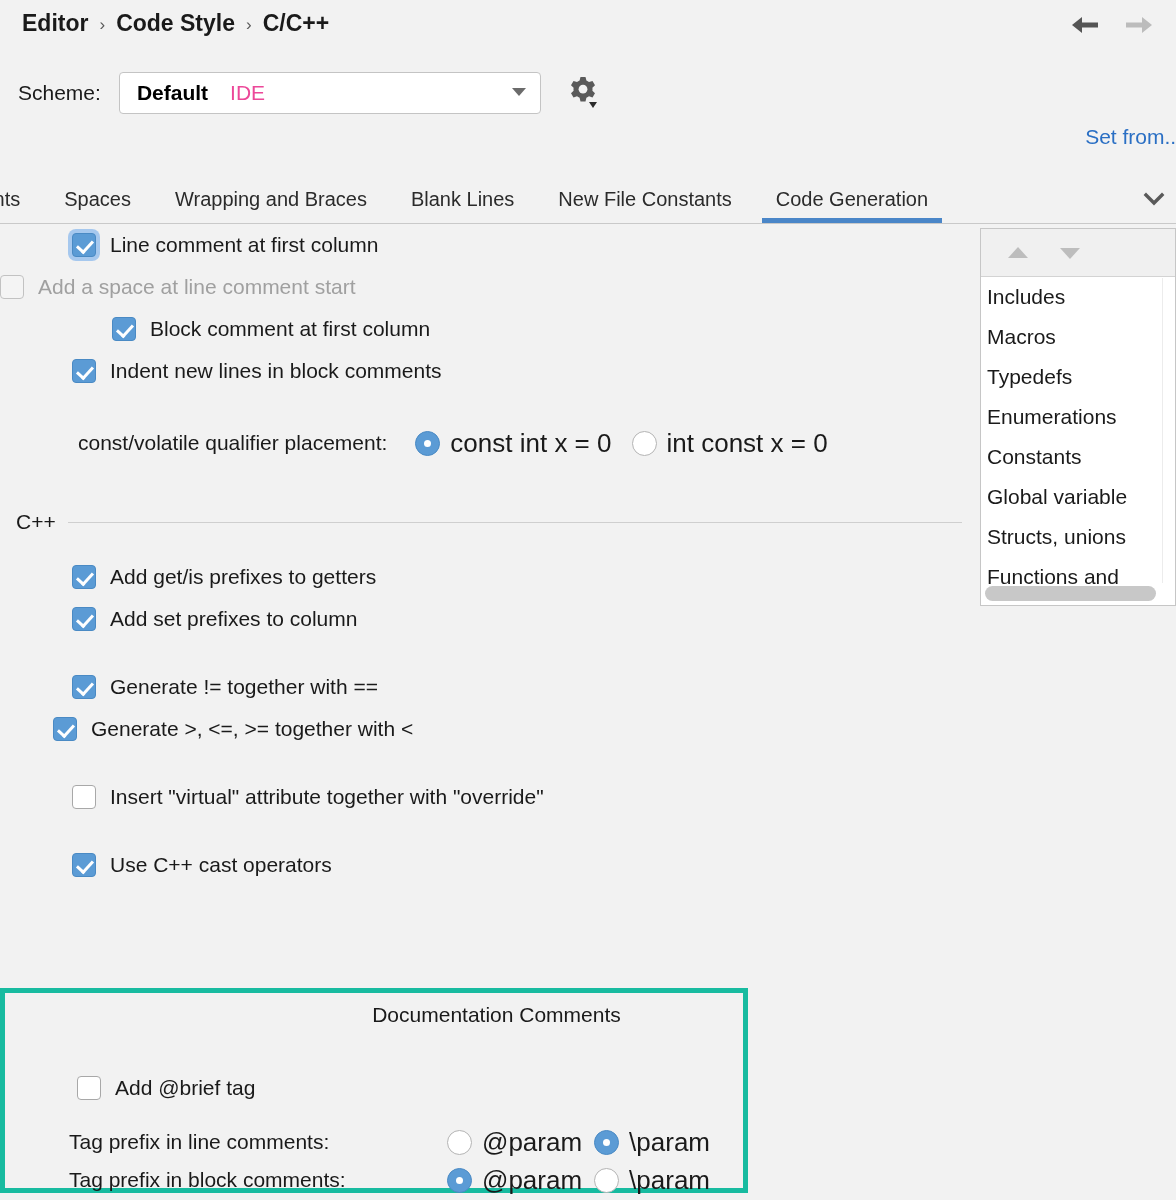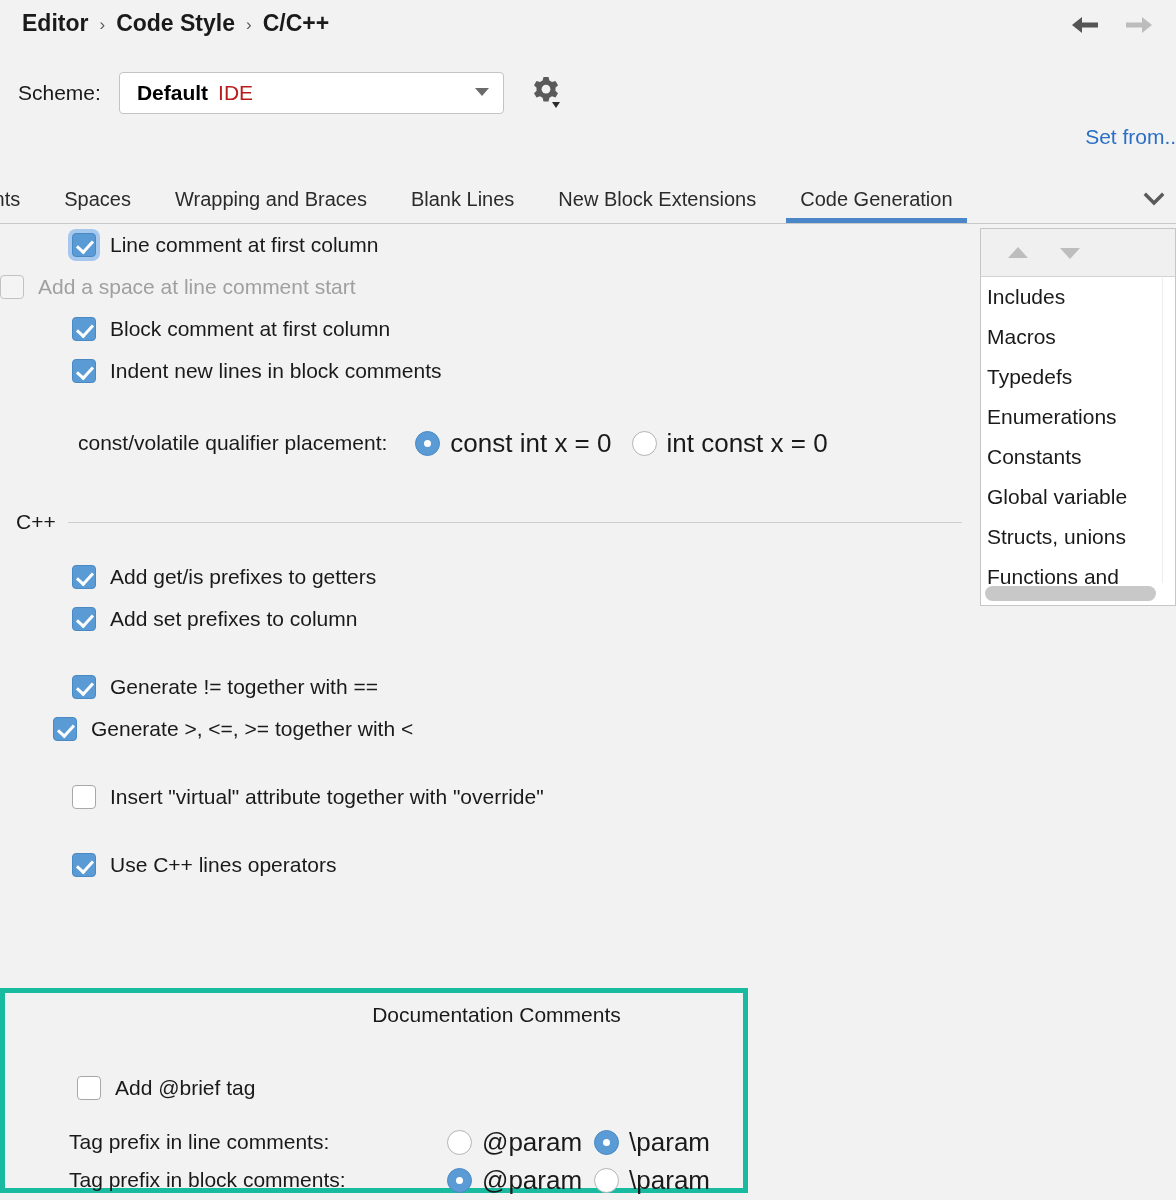--- a/index.html
+++ b/index.html
@@ -50,39 +50,39 @@
     left: 18px;
     top: 72px;
     display: flex;
     align-items: center;
   }
   .scheme-label {
     font-size: 21px;
     margin-right: 18px;
   }
   .combo {
-    width: 385px;
+    width: 422px;
     height: 42px;
     background: #ffffff;
     border: 1px solid #c4c4c4;
     border-radius: 4px;
     display: flex;
     align-items: center;
     padding: 0 10px 0 17px;
     box-sizing: border-box;
   }
   .combo-main {
     font-size: 21px;
     font-weight: bold;
     color: #000;
   }
   .combo-sub {
     font-size: 21px;
-    color: #b91c1c;
-    margin-left: 10px;
+    color: #ec4899;
+    margin-left: 22px;
   }
   .combo-arrow { margin-left: auto; }
 
   .gear-wrap {
     margin-left: 22px;
     position: relative;
     width: 38px;
     height: 38px;
   }
 
@@ -374,21 +374,21 @@
   </div>
 </div>
 
 <div class="set-from">Set from...</div>
 
 <div class="tabbar">
   <div class="tab first">lents</div>
   <div class="tab">Spaces</div>
   <div class="tab">Wrapping and Braces</div>
   <div class="tab">Blank Lines</div>
-  <div class="tab">New Block Extensions</div>
+  <div class="tab">New File Constants</div>
   <div class="tab active">Code Generation</div>
   <div class="tab-overflow">
     <span>
       <svg width="26" height="26" viewBox="0 0 26 26">
         <path d="M5 9 L13 17 L21 9" stroke="#5a5a5a" stroke-width="3.4" fill="none" stroke-linecap="square"></path>
       </svg>
     </span>
   </div>
 </div>
 
@@ -397,21 +397,21 @@
   <div class="row" style="padding-left:72px">
     <span class="cb checked focused"></span>
     <span class="cb-label">Line comment at first column</span>
   </div>
 
   <div class="row" style="">
     <span class="cb disabled"></span>
     <span class="cb-label dim">Add a space at line comment start</span>
   </div>
 
-  <div class="row" style="padding-left:72px">
+  <div class="row" style="padding-left:112px">
     <span class="cb checked"></span>
     <span class="cb-label">Block comment at first column</span>
   </div>
 
   <div class="row" style="padding-left:72px">
     <span class="cb checked"></span>
     <span class="cb-label">Indent new lines in block comments</span>
   </div>
 
   <div class="row" style="padding-left:78px; margin-top:30px">
@@ -447,21 +447,21 @@
     <div class="row" style="padding-left:53px">
       <span class="cb checked"></span>
       <span class="cb-label">Generate &gt;, &lt;=, &gt;= together with &lt;</span>
     </div>
     <div class="row" style="padding-left:72px; margin-top:26px">
       <span class="cb unchecked"></span>
       <span class="cb-label">Insert "virtual" attribute together with "override"</span>
     </div>
     <div class="row" style="padding-left:72px; margin-top:26px">
       <span class="cb checked"></span>
-      <span class="cb-label">Use C++ lines operators</span>
+      <span class="cb-label">Use C++ cast operators</span>
     </div>
   </div>
 </div>
 
 <div class="list-panel">
   <div class="list-toolbar">
     <span class="tri-btn">
       <svg width="26" height="26" viewBox="0 0 26 26">
           <path d="M13 7 L23 18 L3 18 Z" fill="#bdbdbd"></path>
         </svg>

